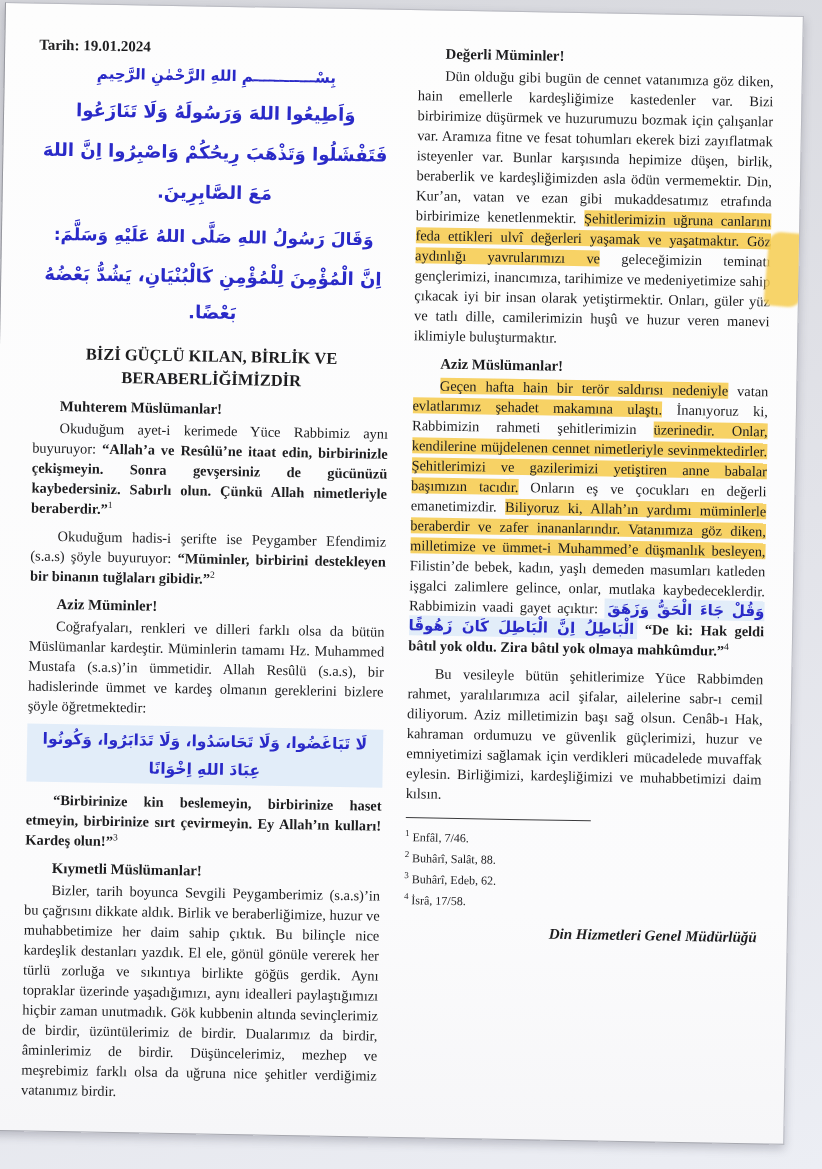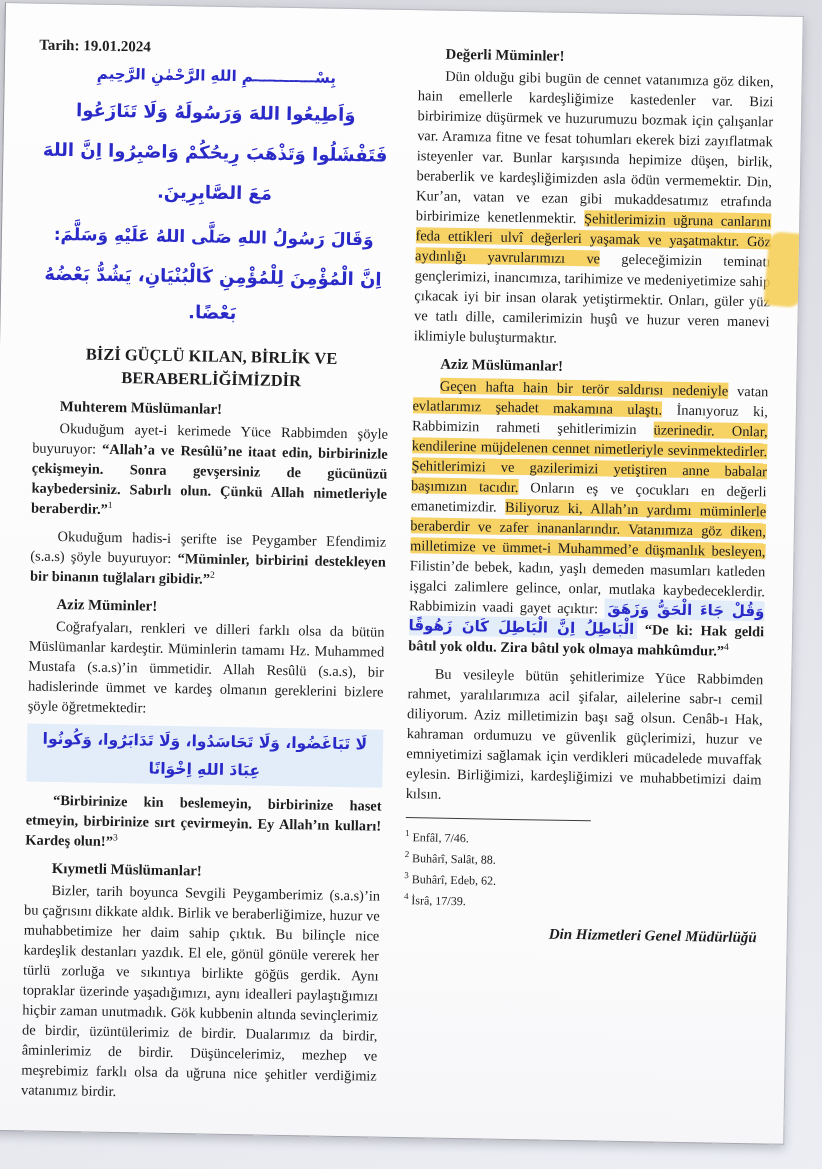--- a/index.html
+++ b/index.html
@@ -106,21 +106,21 @@
 
       <div class="col">
         <div class="date">Tarih: 19.01.2024</div>
         <div class="arabic basmala">بِسْــــــــــــمِ اللهِ الرَّحْمٰنِ الرَّحِيمِ</div>
         <div class="arabic verse">وَاَطِيعُوا اللهَ وَرَسُولَهُ وَلَا تَنَازَعُوا فَتَفْشَلُوا وَتَذْهَبَ رِيحُكُمْ وَاصْبِرُوا اِنَّ اللهَ مَعَ الصَّابِرِينَ.</div>
         <div class="arabic hintro">وَقَالَ رَسُولُ اللهِ صَلَّى اللهُ عَلَيْهِ وَسَلَّمَ:</div>
         <div class="arabic hadith">اِنَّ الْمُؤْمِنَ لِلْمُؤْمِنِ كَالْبُنْيَانِ، يَشُدُّ بَعْضُهُ بَعْضًا.</div>
         <div class="title">BİZİ GÜÇLÜ KILAN, BİRLİK VE BERABERLİĞİMİZDİR</div>
 
         <h2 class="heading">Muhterem Müslümanlar!</h2>
-        <p class="para"><span>Okuduğum ayet-i kerimede Yüce Rabbimden şöyle buyuruyor: </span><span class="b">“Allah’a ve Resûlü’ne itaat edin, birbirinizle çekişmeyin. Sonra gevşersiniz de gücünüzü kaybedersiniz. Sabırlı olun. Çünkü Allah nimetleriyle beraberdir.”</span><sup>1</sup></p>
+        <p class="para"><span>Okuduğum ayet-i kerimede Yüce Rabbimiz aynı buyuruyor: </span><span class="b">“Allah’a ve Resûlü’ne itaat edin, birbirinizle çekişmeyin. Sonra gevşersiniz de gücünüzü kaybedersiniz. Sabırlı olun. Çünkü Allah nimetleriyle beraberdir.”</span><sup>1</sup></p>
         <p class="para"><span>Okuduğum hadis-i şerifte ise Peygamber Efendimiz (s.a.s) şöyle buyuruyor: </span><span class="b">“Müminler, birbirini destekleyen bir binanın tuğlaları gibidir.”</span><sup>2</sup></p>
 
         <h2 class="heading">Aziz Müminler!</h2>
         <p class="para"><span>Coğrafyaları, renkleri ve dilleri farklı olsa da bütün Müslümanlar kardeştir. Müminlerin tamamı Hz. Muhammed Mustafa (s.a.s)’in ümmetidir. Allah Resûlü (s.a.s), bir hadislerinde ümmet ve kardeş olmanın gereklerini bizlere şöyle öğretmektedir:</span></p>
         <span class="ar arline">لَا تَبَاغَضُوا، وَلَا تَحَاسَدُوا، وَلَا تَدَابَرُوا، وَكُونُوا عِبَادَ اللهِ اِخْوَانًا</span>
         <p class="para"><span class="b">“Birbirinize kin beslemeyin, birbirinize haset etmeyin, birbirinize sırt çevirmeyin. Ey Allah’ın kulları! Kardeş olun!”</span><sup>3</sup></p>
 
         <h2 class="heading">Kıymetli Müslümanlar!</h2>
         <p class="para"><span>Bizler, tarih boyunca Sevgili Peygamberimiz (s.a.s)’in bu çağrısını dikkate aldık. Birlik ve beraberliğimize, huzur ve muhabbetimize her daim sahip çıktık. Bu bilinçle nice kardeşlik destanları yazdık. El ele, gönül gönüle vererek her türlü zorluğa ve sıkıntıya birlikte göğüs gerdik. Aynı topraklar üzerinde yaşadığımızı, aynı idealleri paylaştığımızı hiçbir zaman unutmadık. Gök kubbenin altında sevinçlerimiz de birdir, üzüntülerimiz de birdir. Dualarımız da birdir, âminlerimiz de birdir. Düşüncelerimiz, mezhep ve meşrebimiz farklı olsa da uğruna nice şehitler verdiğimiz vatanımız birdir.</span></p>
       </div>
@@ -130,21 +130,21 @@
         <p class="para"><span>Dün olduğu gibi bugün de cennet vatanımıza göz diken, hain emellerle kardeşliğimize kastedenler var. Bizi birbirimize düşürmek ve huzurumuzu bozmak için çalışanlar var. Aramıza fitne ve fesat tohumları ekerek bizi zayıflatmak isteyenler var. Bunlar karşısında hepimize düşen, birlik, beraberlik ve kardeşliğimizden asla ödün vermemektir. Din, Kur’an, vatan ve ezan gibi mukaddesatımız etrafında birbirimize kenetlenmektir. </span><span class="hl">Şehitlerimizin uğruna canlarını feda ettikleri ulvî değerleri yaşamak ve yaşatmaktır. Göz aydınlığı yavrularımızı ve</span><span> geleceğimizin teminatı gençlerimizi, inancımıza, tarihimize ve medeniyetimize sahip çıkacak iyi bir insan olarak yetiştirmektir. Onları, güler yüz ve tatlı dille, camilerimizin huşû ve huzur veren manevi iklimiyle buluşturmaktır.</span></p>
 
         <h2 class="heading">Aziz Müslümanlar!</h2>
         <p class="para"><span class="hl">Geçen hafta hain bir terör saldırısı nedeniyle</span><span> vatan </span><span class="hl">evlatlarımız şehadet makamına ulaştı.</span><span> İnanıyoruz ki, Rabbimizin rahmeti şehitlerimizin </span><span class="hl">üzerinedir. Onlar, kendilerine müjdelenen cennet nimetleriyle sevinmektedirler. Şehitlerimizi ve gazilerimizi yetiştiren anne babalar başımızın tacıdır.</span><span> Onların eş ve çocukları en değerli emanetimizdir. </span><span class="hl">Biliyoruz ki, Allah’ın yardımı müminlerle beraberdir ve zafer inananlarındır. Vatanımıza göz diken, milletimize ve ümmet-i Muhammed’e düşmanlık besleyen,</span><span> Filistin’de bebek, kadın, yaşlı demeden masumları katleden işgalci zalimlere gelince, onlar, mutlaka kaybedeceklerdir. Rabbimizin vaadi gayet açıktır: </span><span class="ar">وَقُلْ جَاءَ الْحَقُّ وَزَهَقَ الْبَاطِلُ اِنَّ الْبَاطِلَ كَانَ زَهُوقًا</span><span class="b"> “De ki: Hak geldi bâtıl yok oldu. Zira bâtıl yok olmaya mahkûmdur.”</span><sup>4</sup></p>
         <p class="para"><span>Bu vesileyle bütün şehitlerimize Yüce Rabbimden rahmet, yaralılarımıza acil şifalar, ailelerine sabr-ı cemil diliyorum. Aziz milletimizin başı sağ olsun. Cenâb-ı Hak, kahraman ordumuzu ve güvenlik güçlerimizi, huzur ve emniyetimizi sağlamak için verdikleri mücadelede muvaffak eylesin. Birliğimizi, kardeşliğimizi ve muhabbetimizi daim kılsın.</span></p>
 
         <hr class="fnrule">
         <p class="footnote"><sup>1</sup> <span>Enfâl, 7/46.</span></p>
         <p class="footnote"><sup>2</sup> <span>Buhârî, Salât, 88.</span></p>
         <p class="footnote"><sup>3</sup> <span>Buhârî, Edeb, 62.</span></p>
-        <p class="footnote"><sup>4</sup> <span>İsrâ, 17/39.</span></p>
+        <p class="footnote"><sup>4</sup> <span>İsrâ, 17/58.</span></p>
 
         <div class="signature">Din Hizmetleri Genel Müdürlüğü</div>
       </div>
 
     </div>
     <div class="margin-blob"></div>
   </div>
 </div>
 
 </body></html>

